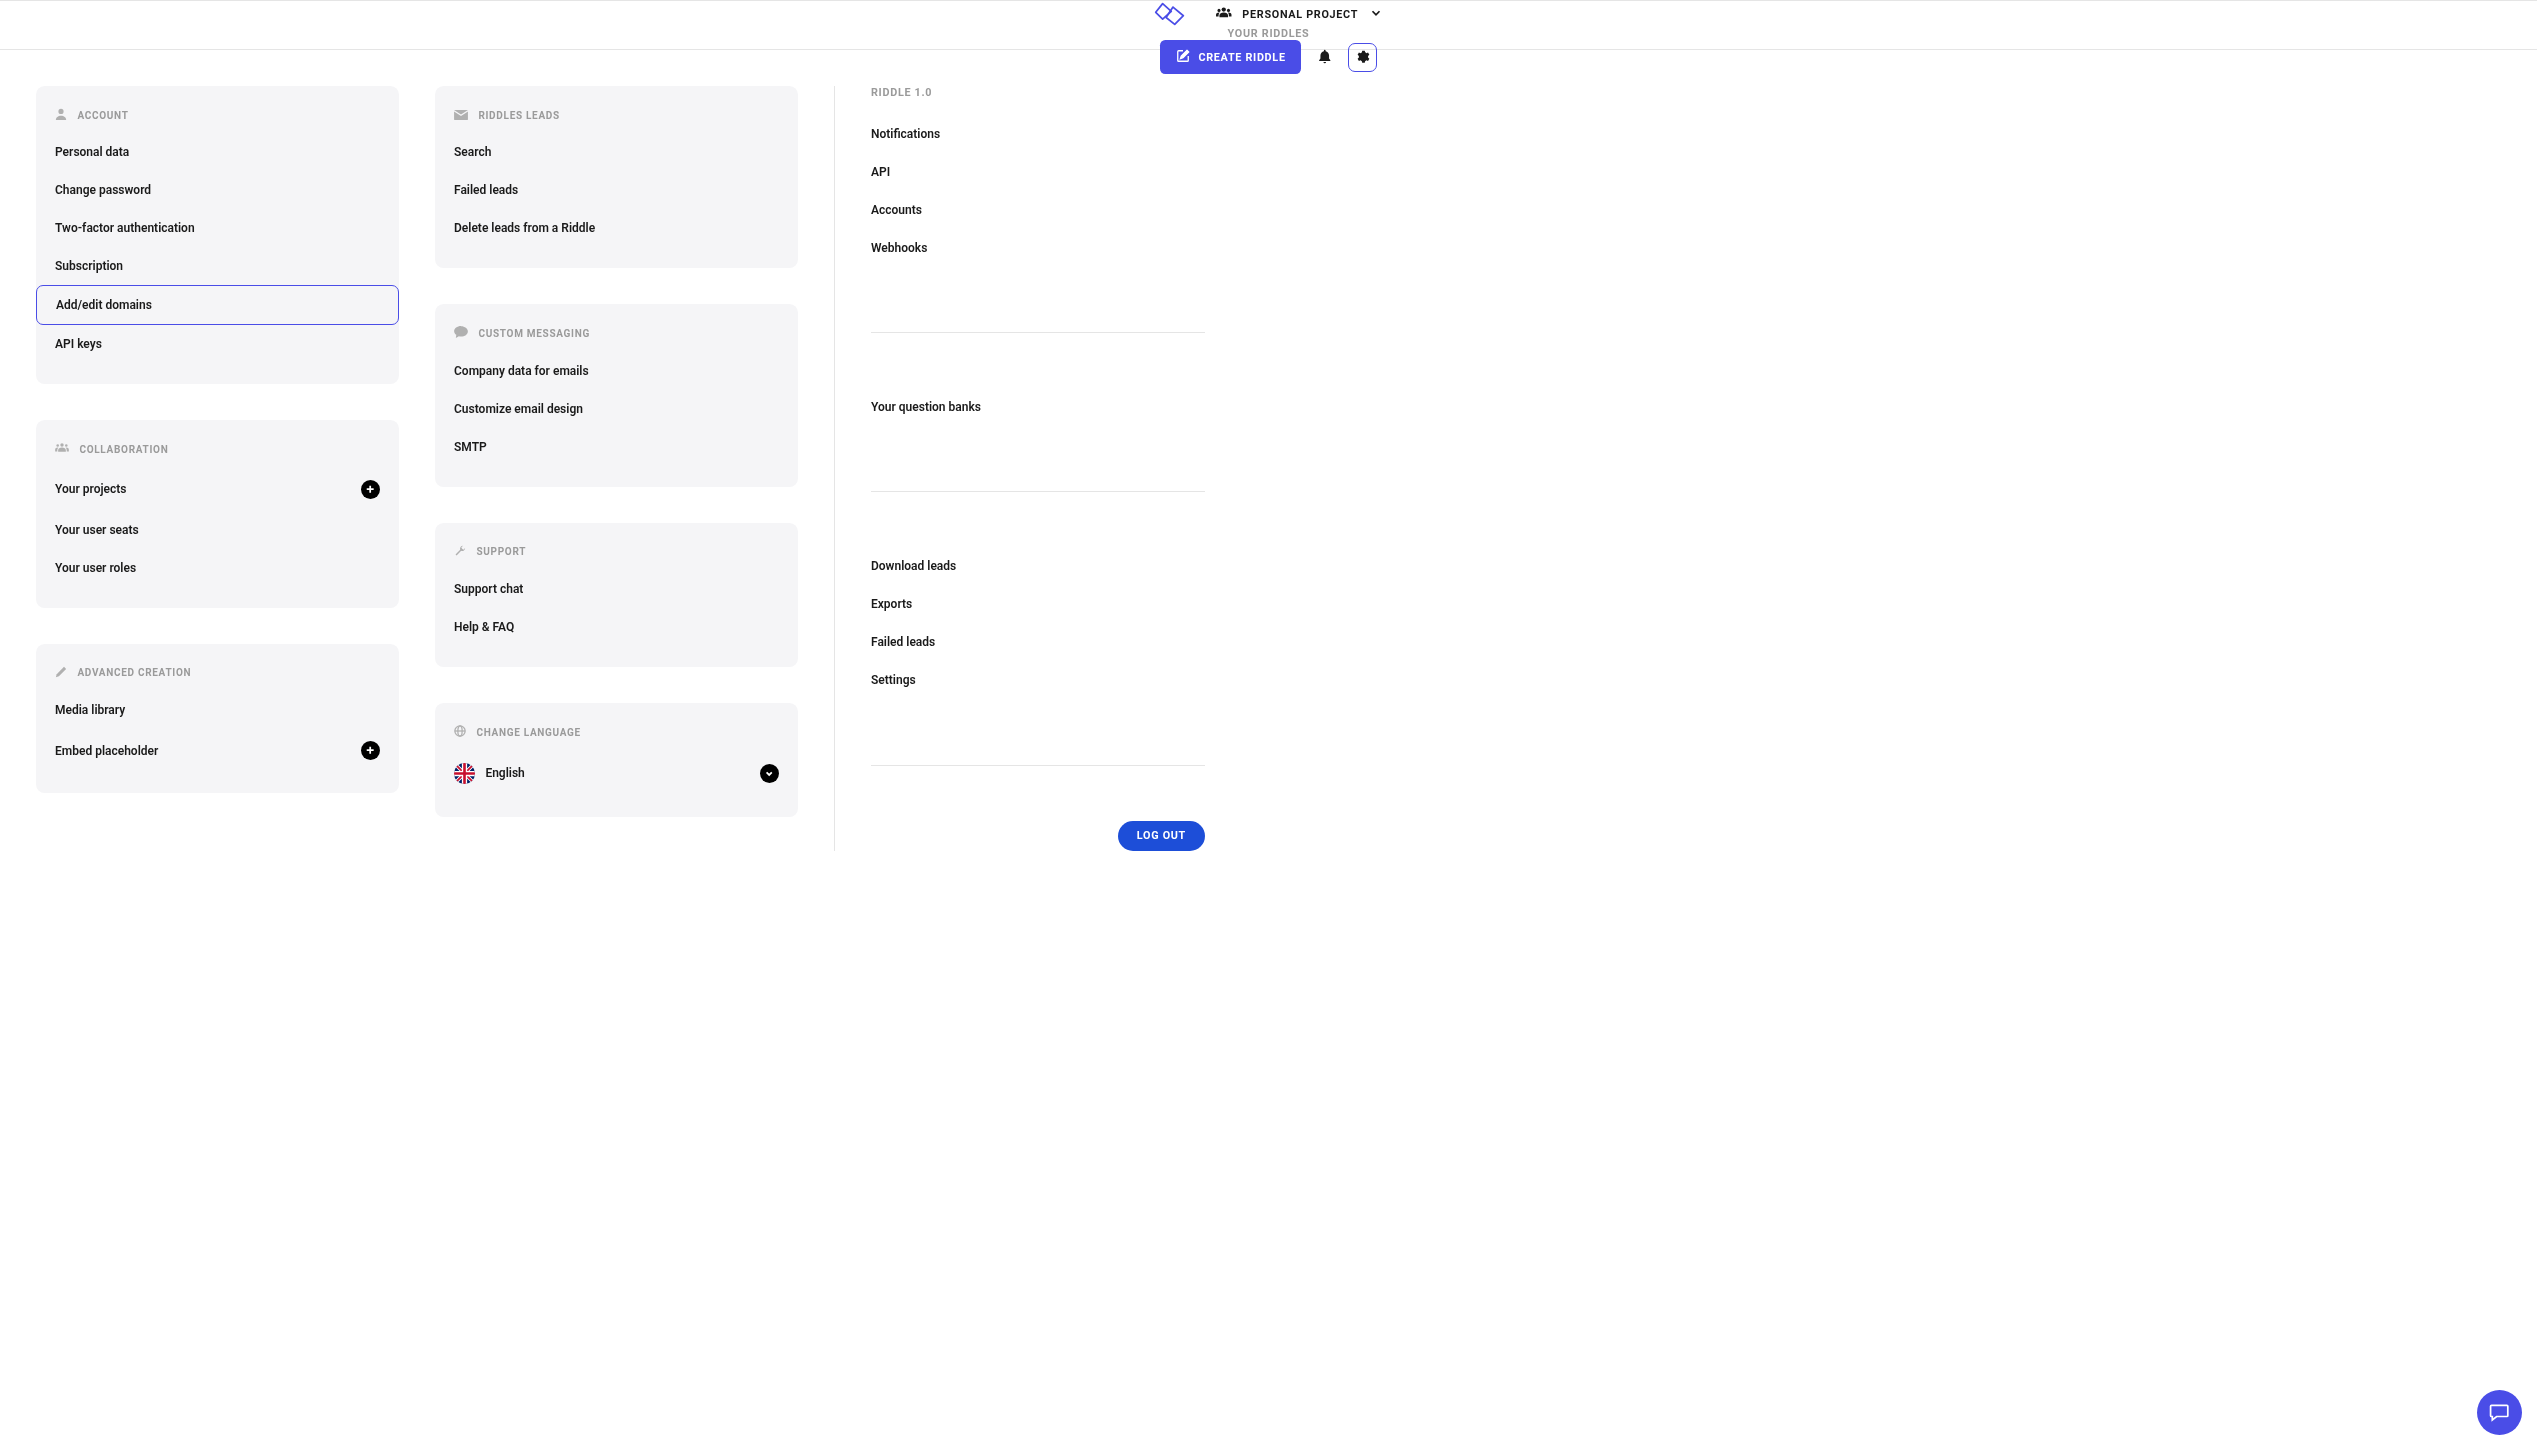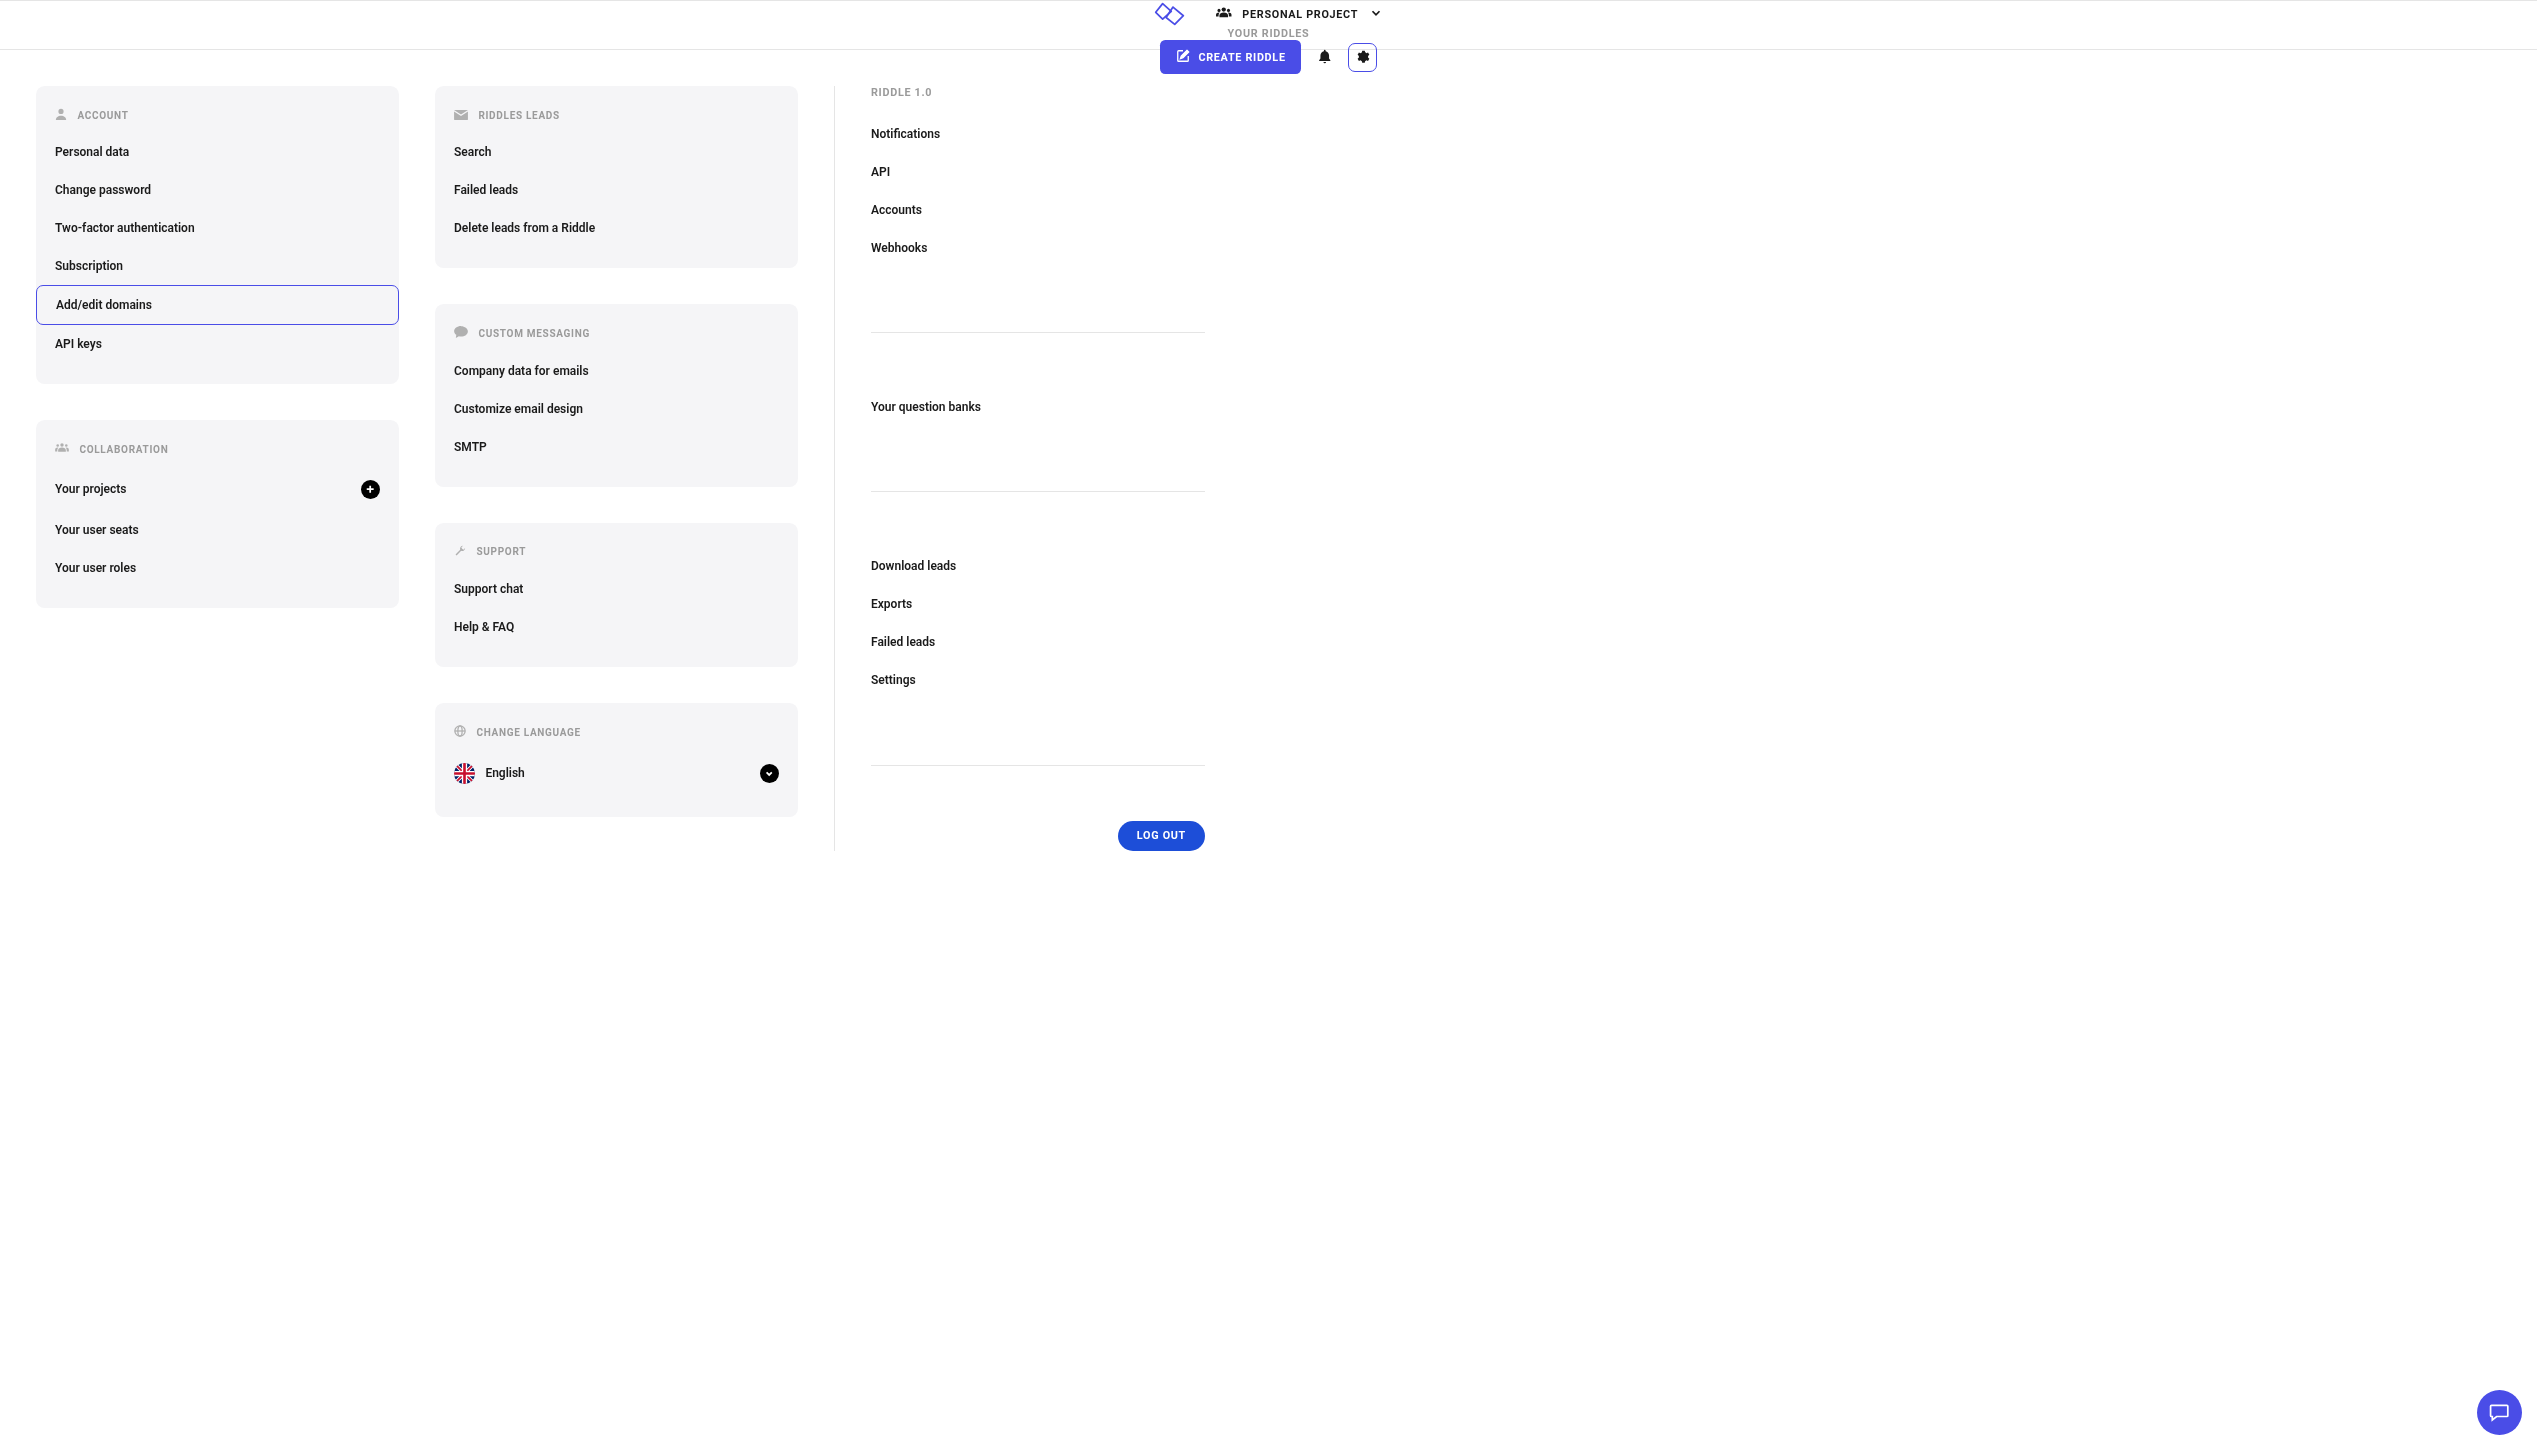--- a/index.html
+++ b/index.html
@@ -375,20 +375,41 @@
         </span>
       </div>
       <div class="menu-item">
           <span>Your user seats</span>
         </div>
       <div class="menu-item">
           <span>Your user roles</span>
         </div>
     </div>
 
+    <div class="card">
+      <div class="card-header">
+        <span class="icon">
+          <svg width="12" height="12" viewBox="0 0 14 14" fill="currentColor">
+              <path d="M10.5 1L13 3.5 4.5 12 1 13l1-3.5L10.5 1z"></path>
+            </svg>
+        </span>
+        <span class="card-title">ADVANCED CREATION</span>
+      </div>
+      <div class="menu-item">
+          <span>Media library</span>
+        </div>
+      <div class="menu-item">
+        <span>Embed placeholder</span>
+        <span class="plus-circle">
+          <svg width="10.4" height="10.4" viewBox="0 0 12 12" stroke="currentColor" stroke-width="2">
+              <path d="M6 2v8M2 6h8"></path>
+            </svg>
+        </span>
+      </div>
+    </div>
   </div>
 
   <div class="column column-2">
 
     <div class="card">
       <div class="card-header">
         <span class="icon">
           <svg width="14" height="10.4" viewBox="0 0 16 12" fill="currentColor">
               <rect x="0" y="0" width="16" height="12" rx="1.5"></rect>
               <path d="M0 1l8 5 8-5" stroke="#f5f5f7" stroke-width="1.5" fill="none"></path>

